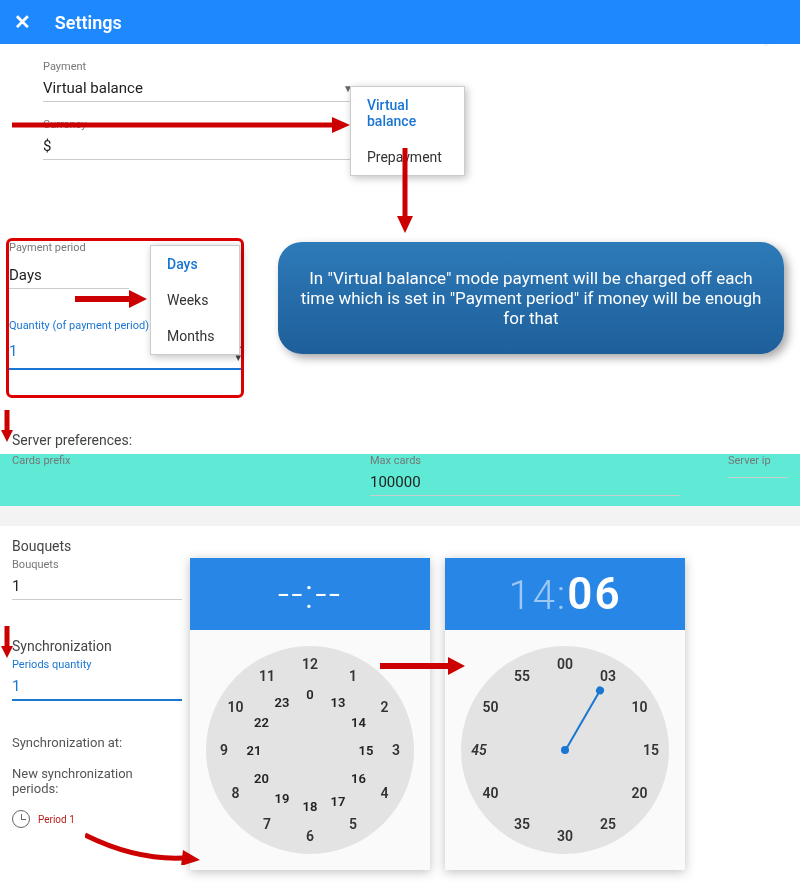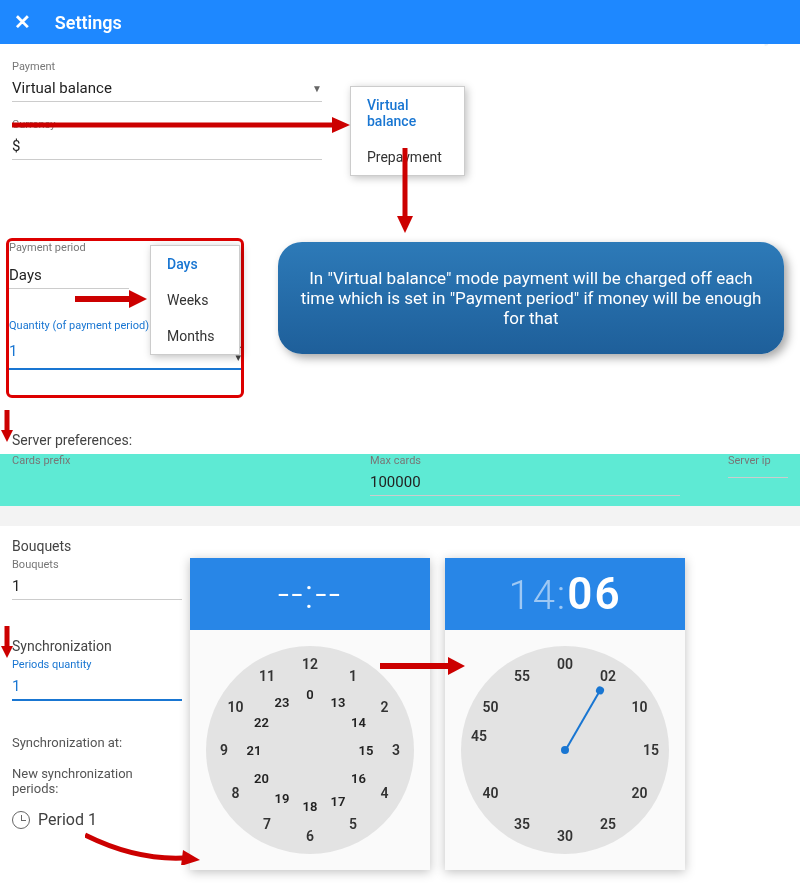--- a/index.html
+++ b/index.html
@@ -4,21 +4,21 @@
 <style>
   * { box-sizing: border-box; margin: 0; padding: 0; }
   body { font-family: -apple-system, Roboto, Arial, sans-serif; width: 800px; height: 889px; background: #fff; position: relative; overflow: hidden; }
   
   .watermark { position:absolute; top:20px; right:10px; font-size:48px; color:#d8e4ed; font-weight:bold; transform:rotate(-15deg); z-index:0; opacity:0.5;}
   
   .header { background: #1e88ff; color: #fff; height: 44px; display: flex; align-items: center; padding: 0 14px; position: relative; z-index:2;}
   .close-icon { font-size: 20px; margin-right: 24px; cursor:pointer; font-weight:bold;}
   .header-title { font-size: 18px; font-weight: 600; }
   
-  .content { padding: 16px 16px 8px 12px; position:relative; z-index:2;}
+  .content { padding: 16px 16px 8px 12px; position:relative; z-index:2;margin-left:31px;}
   
   .field { margin-bottom: 16px; position:relative;}
   .field-label { font-size: 11px; color: #777; margin-bottom: 2px; }
   .field-value { font-size: 15px; color: #222; border-bottom: 1px solid #ccc; padding: 4px 0; display:flex; justify-content:space-between; align-items:center;}
   .field-value.blue { color:#1976d2; border-bottom:2px solid #1976d2;}
   .caret { font-size:10px; color:#666;}
   .spinner { font-size:11px; color:#444;}
   
   .payment-line { position:relative; }
   
@@ -202,21 +202,21 @@
       <div class="field-value blue">
           <span>1</span>
         </div>
     </div>
     <div style="height:18px;"></div>
     <div style="font-size:13px;color:#555;">Synchronization at:</div>
     <div style="height:16px;"></div>
     <div style="font-size:13px;color:#555;">New synchronization periods:</div>
     <div class="sync-period">
       <span class="clock-icon"></span>
-      <span style="font-size:16px;color:#404040;">Period 1</span>
+      <span style="font-size:10px;color:#b91c1c;">Period 1</span>
     </div>
   </div>
 </div>
 
 <div class="clock-panel left">
   <div class="clock-head">
       <div class="clock-time dim">--:--</div>
     </div>
   <div class="clock-face">
     <div class="dial" id="dial-hours">
@@ -252,26 +252,26 @@
   <div class="clock-head">
     <div class="clock-time">
       <span class="dim">14</span><span class="dim">:</span><span class="bold">06</span>
     </div>
   </div>
   <div class="clock-face">
     <div class="dial" id="dial-minutes">
       <div class="hand"></div>
       <div class="center-dot"></div>
     <div class="hour-num" style="left: 104px; top: 18px;">00</div>
-        <div class="hour-num" style="left: 147px; top: 29.5218px;">02</div>
+        <div class="hour-num" style="left: 147px; top: 29.5218px;">03</div>
         <div class="hour-num" style="left: 178.478px; top: 61px;">10</div>
         <div class="hour-num" style="left: 190px; top: 104px;">15</div>
         <div class="hour-num" style="left: 178.478px; top: 147px;">20</div>
         <div class="hour-num" style="left: 147px; top: 178.478px;">25</div>
         <div class="hour-num" style="left: 104px; top: 190px;">30</div>
         <div class="hour-num" style="left: 61px; top: 178.478px;">35</div>
         <div class="hour-num" style="left: 29.5218px; top: 147px;">40</div>
-        <div class="hour-num" style="left: 18px; top: 90px;">45</div>
+        <div class="hour-num" style="left: 18px; top: 104px; font-style: italic;">45</div>
         <div class="hour-num" style="left: 29.5218px; top: 61px;">50</div>
         <div class="hour-num" style="left: 61px; top: 29.5218px;">55</div>
       </div>
   </div>
 </div>
 
 </body></html>

